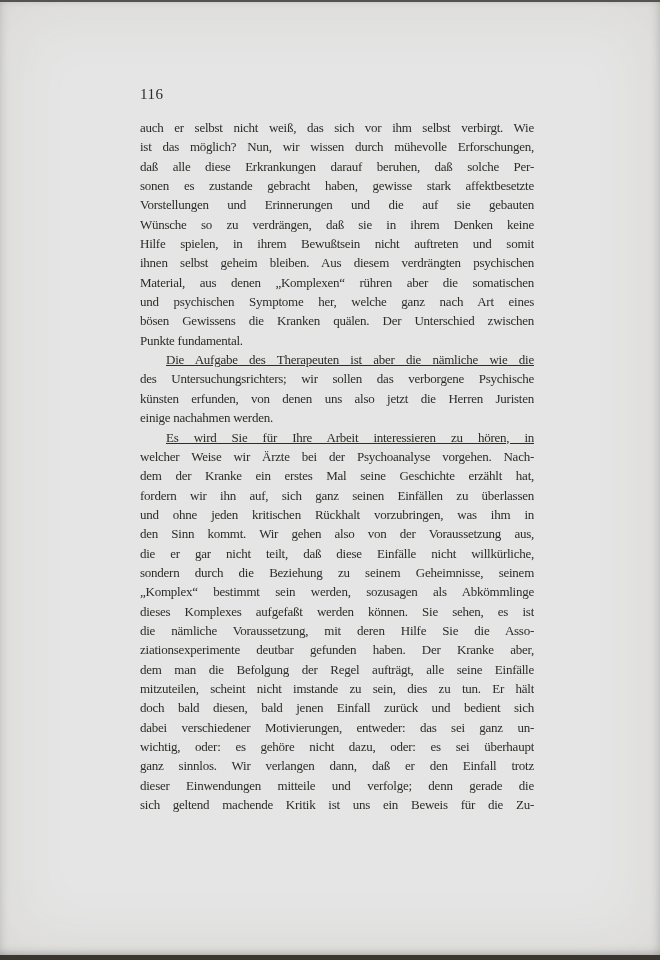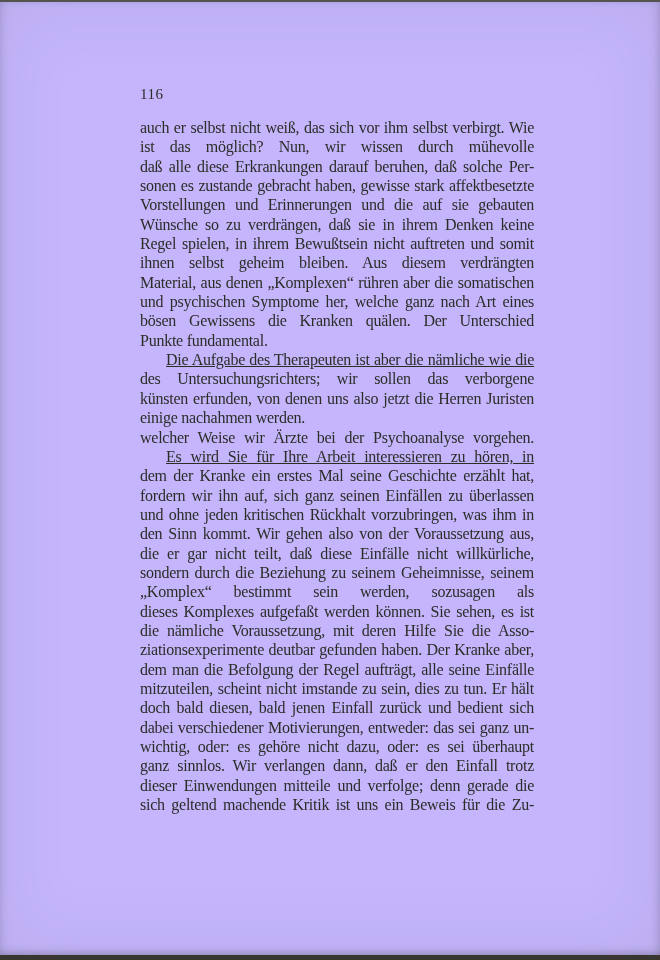--- a/index.html
+++ b/index.html
@@ -6,21 +6,21 @@
     margin: 0;
     padding: 0;
     background: #c9c6bf;
     font-family: "Liberation Serif", "DejaVu Serif", serif;
   }
   .scan-page {
     position: relative;
     width: 660px;
     height: 960px;
     box-sizing: border-box;
-    background: #c4b5fd;
+    background: #e5e5e5;
     border-top: 2px solid #55534e;
     border-bottom: 5px solid #38362f;
     box-shadow:
       inset 0 0 70px rgba(95, 85, 60, 0.10),
       inset -5px 0 8px -3px rgba(0, 0, 0, 0.14),
       inset 5px 0 8px -3px rgba(0, 0, 0, 0.10),
       inset 0 -8px 10px -6px rgba(0, 0, 0, 0.18);
     overflow: hidden;
   }
   .page-inner {
@@ -33,21 +33,21 @@
     letter-spacing: 0.5px;
   }
   .text-block {
     width: 394px;
     color: #2e2c27;
   }
   .paragraph {
     margin: 0;
   }
   .line {
-    font-size: 16px;
+    font-size: 13px;
     line-height: 19.35px;
     height: 19.35px;
     letter-spacing: -0.25px;
     text-align: justify;
     text-align-last: justify;
     white-space: normal;
     overflow: hidden;
   }
   .line.indent {
     padding-left: 26px;
@@ -64,36 +64,36 @@
   <div class="page-inner">
     <div class="page-number">116</div>
     <div class="text-block" id="text-block">
         <div class="paragraph">
           <div class="line">auch er selbst nicht weiß, das sich vor ihm selbst verbirgt. Wie</div>
           <div class="line">ist das möglich? Nun, wir wissen durch mühevolle Erforschungen,</div>
           <div class="line">daß alle diese Erkrankungen darauf beruhen, daß solche Per-</div>
           <div class="line">sonen es zustande gebracht haben, gewisse stark affektbesetzte</div>
           <div class="line">Vorstellungen und Erinnerungen und die auf sie gebauten</div>
           <div class="line">Wünsche so zu verdrängen, daß sie in ihrem Denken keine</div>
-          <div class="line">Regel spielen, in ihrem Bewußtsein nicht auftreten und somit</div>
+          <div class="line">Hilfe spielen, in ihrem Bewußtsein nicht auftreten und somit</div>
           <div class="line">ihnen selbst geheim bleiben. Aus diesem verdrängten psychischen</div>
           <div class="line">Material, aus denen „Komplexen“ rühren aber die somatischen</div>
           <div class="line">und psychischen Symptome her, welche ganz nach Art eines</div>
           <div class="line">bösen Gewissens die Kranken quälen. Der Unterschied zwischen</div>
           <div class="line last">Punkte fundamental.</div>
         </div>
         <div class="paragraph">
           <div class="line indent">Die Aufgabe des Therapeuten ist aber die nämliche wie die</div>
           <div class="line">des Untersuchungsrichters; wir sollen das verborgene Psychische</div>
           <div class="line">künsten erfunden, von denen uns also jetzt die Herren Juristen</div>
           <div class="line last">einige nachahmen werden.</div>
         </div>
         <div class="paragraph">
+          <div class="line indent">Es wird Sie für Ihre Arbeit interessieren zu hören, in</div>
           <div class="line">welcher Weise wir Ärzte bei der Psychoanalyse vorgehen. Nach-</div>
-          <div class="line indent">Es wird Sie für Ihre Arbeit interessieren zu hören, in</div>
           <div class="line">dem der Kranke ein erstes Mal seine Geschichte erzählt hat,</div>
           <div class="line">fordern wir ihn auf, sich ganz seinen Einfällen zu überlassen</div>
           <div class="line">und ohne jeden kritischen Rückhalt vorzubringen, was ihm in</div>
           <div class="line">den Sinn kommt. Wir gehen also von der Voraussetzung aus,</div>
           <div class="line">die er gar nicht teilt, daß diese Einfälle nicht willkürliche,</div>
           <div class="line">sondern durch die Beziehung zu seinem Geheimnisse, seinem</div>
           <div class="line">„Komplex“ bestimmt sein werden, sozusagen als Abkömmlinge</div>
           <div class="line">dieses Komplexes aufgefaßt werden können. Sie sehen, es ist</div>
           <div class="line">die nämliche Voraussetzung, mit deren Hilfe Sie die Asso-</div>
           <div class="line">ziationsexperimente deutbar gefunden haben. Der Kranke aber,</div>

